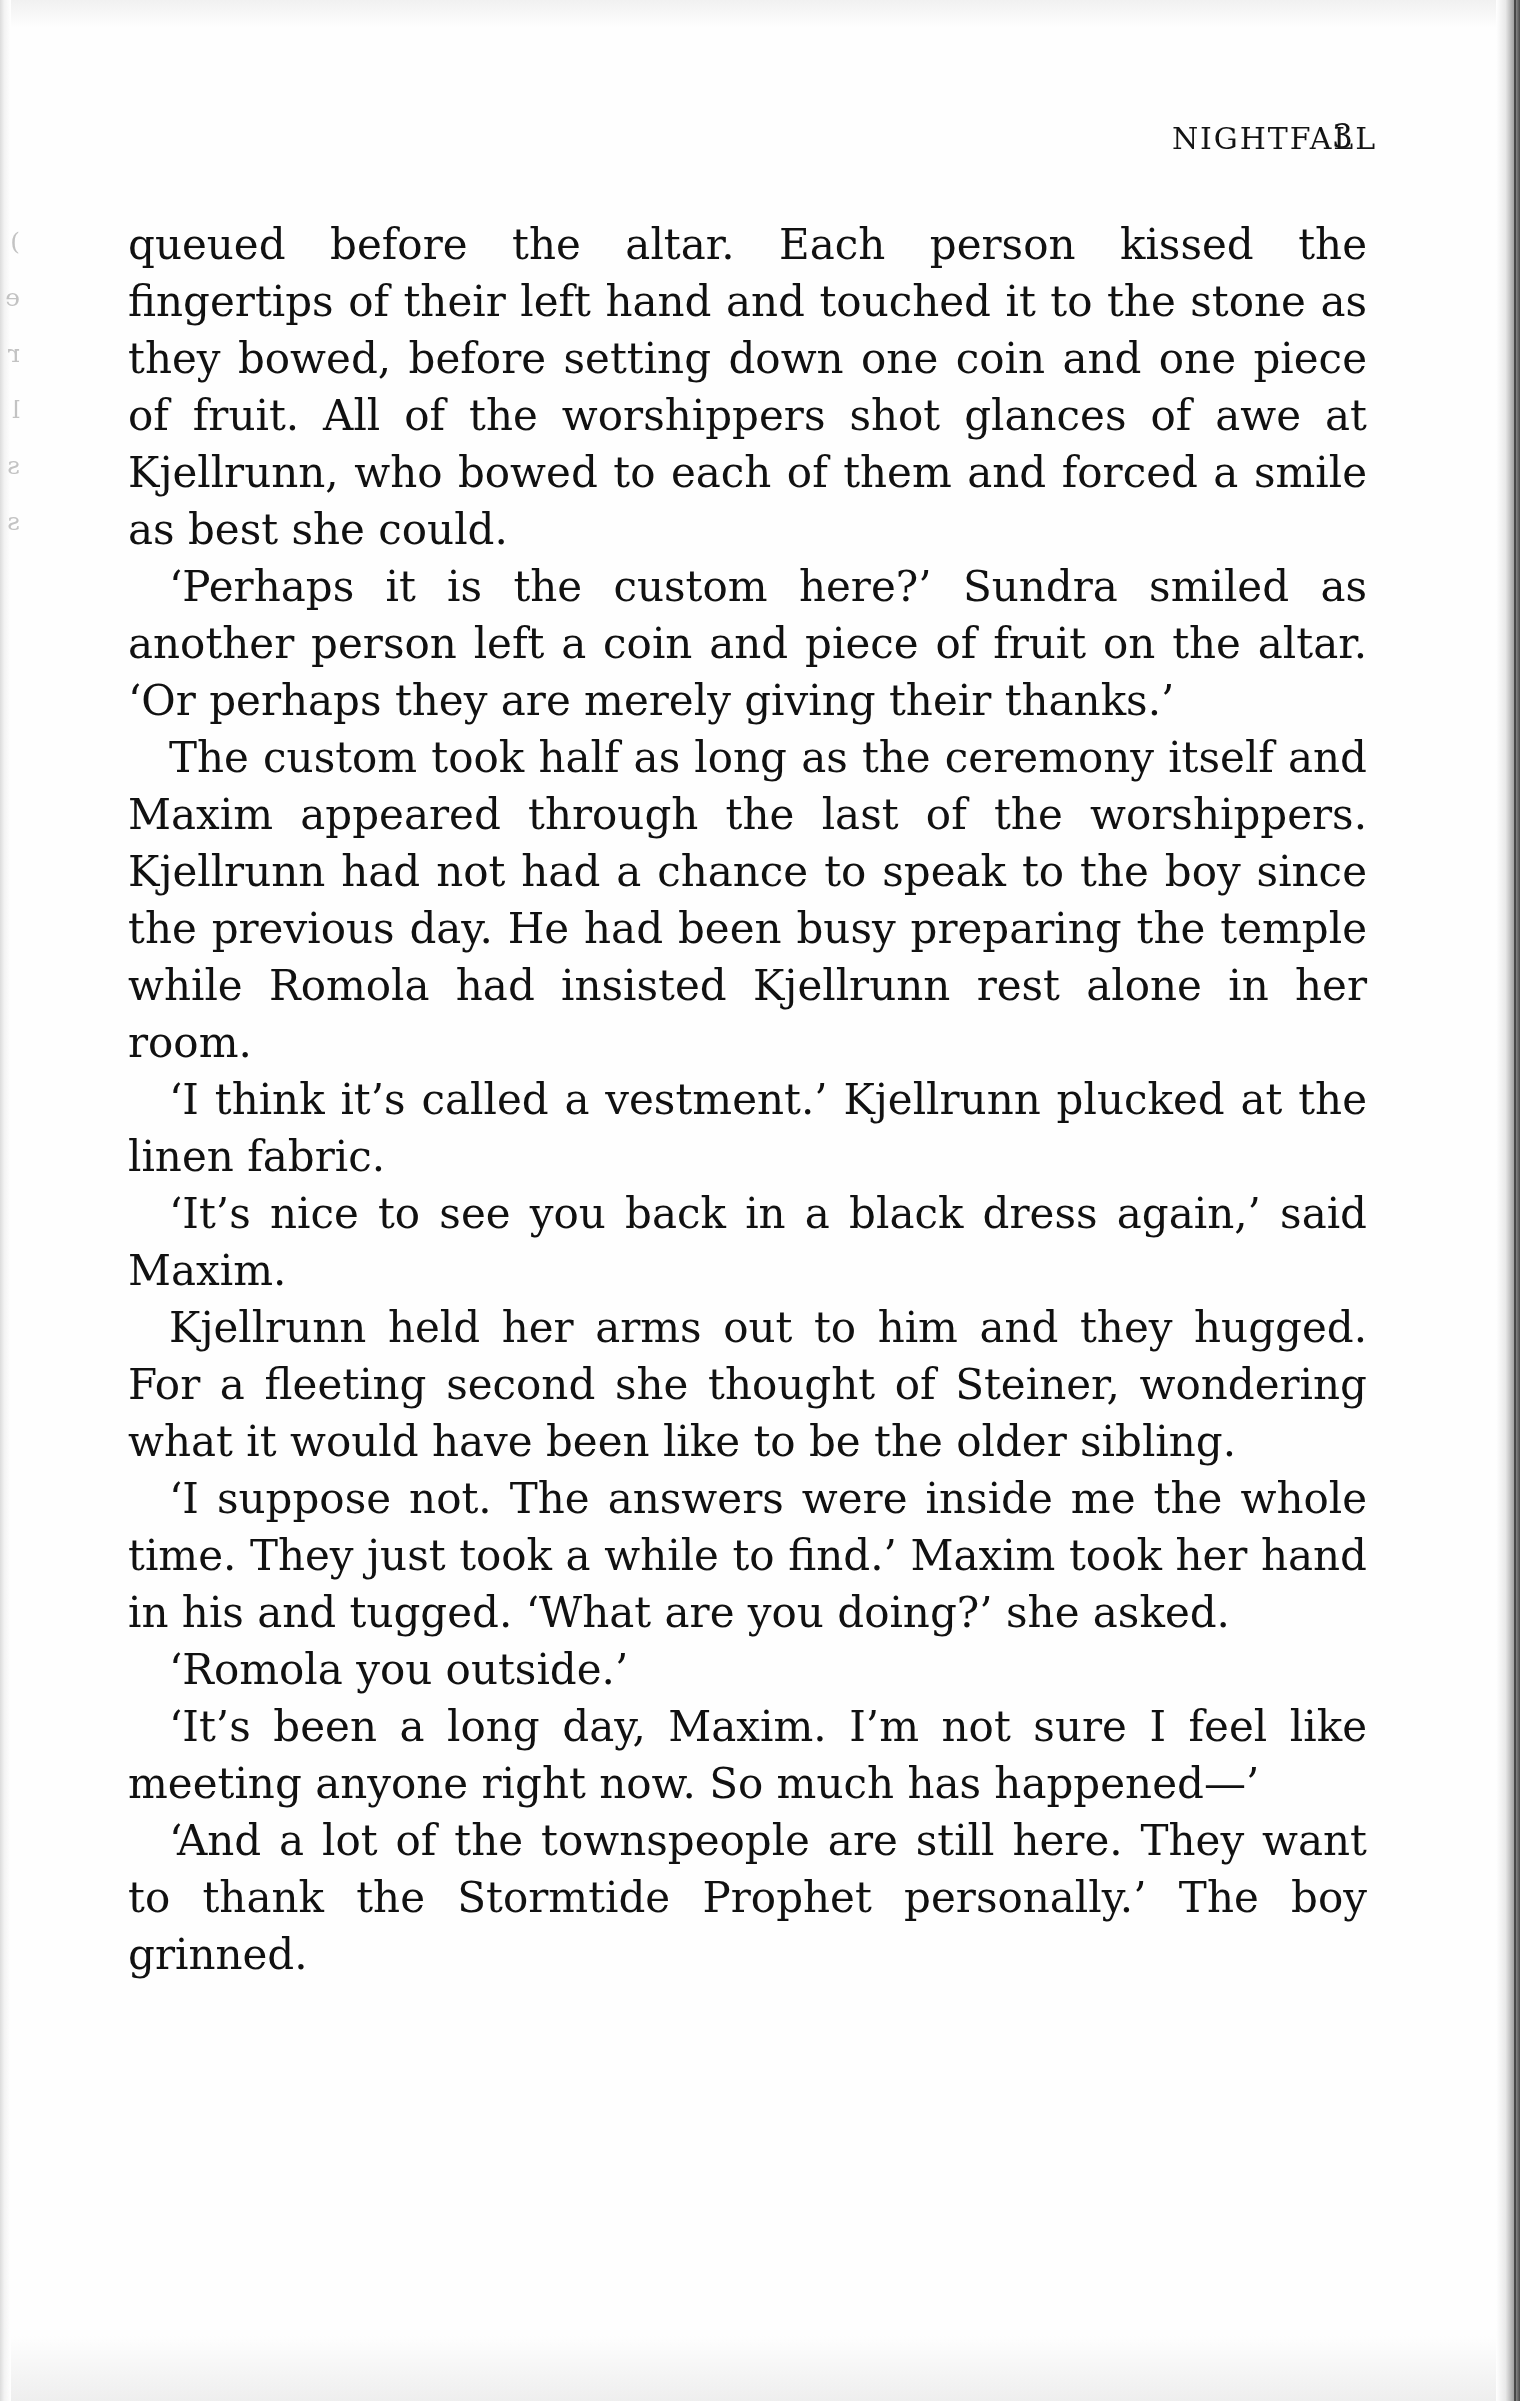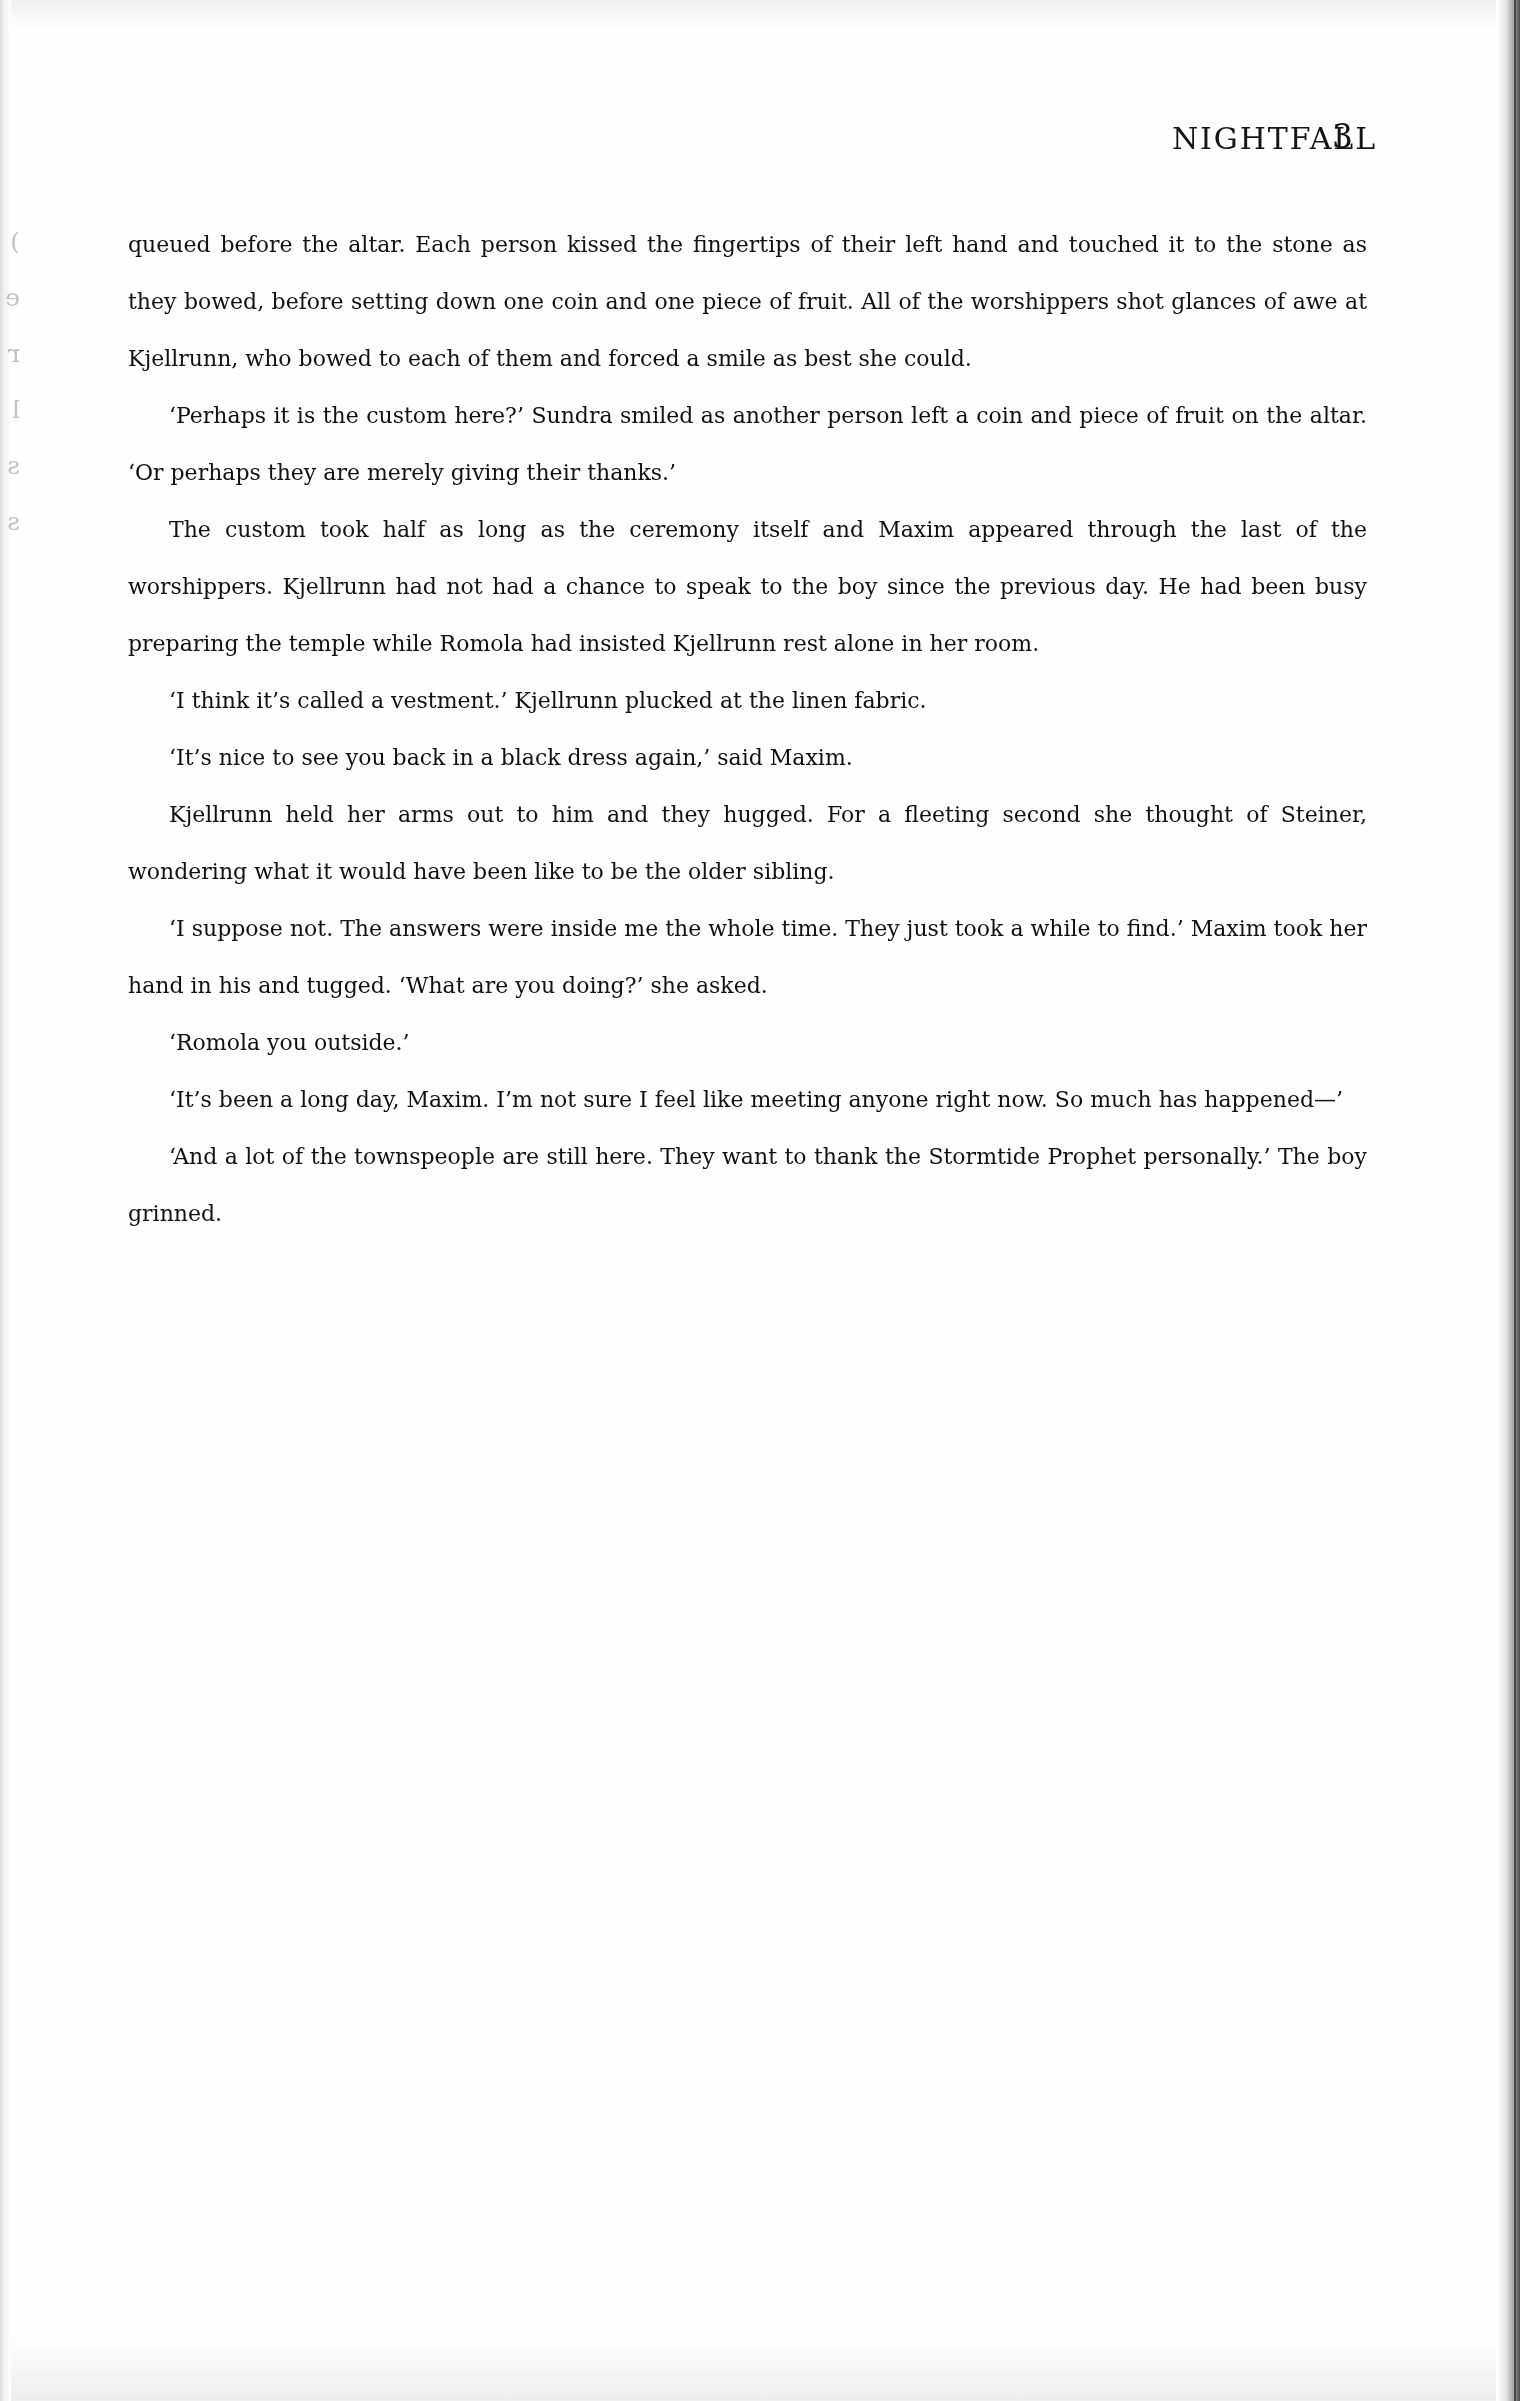--- a/index.html
+++ b/index.html
@@ -115,21 +115,21 @@
     font-size: 33px;
     color: #141414;
   }
 
   .body-text {
     position: absolute;
     left: 128px;
     top: 216px;
     width: 1239px;
     font-family: "DejaVu Serif", serif;
-    font-size: 22px;
+    font-size: 42px;
     line-height: 57px;
     color: #111111;
     text-align: justify;
     text-justify: inter-word;
     -webkit-hyphens: none;
     hyphens: none;
   }
   .body-text p {
     margin: 0;
   }

